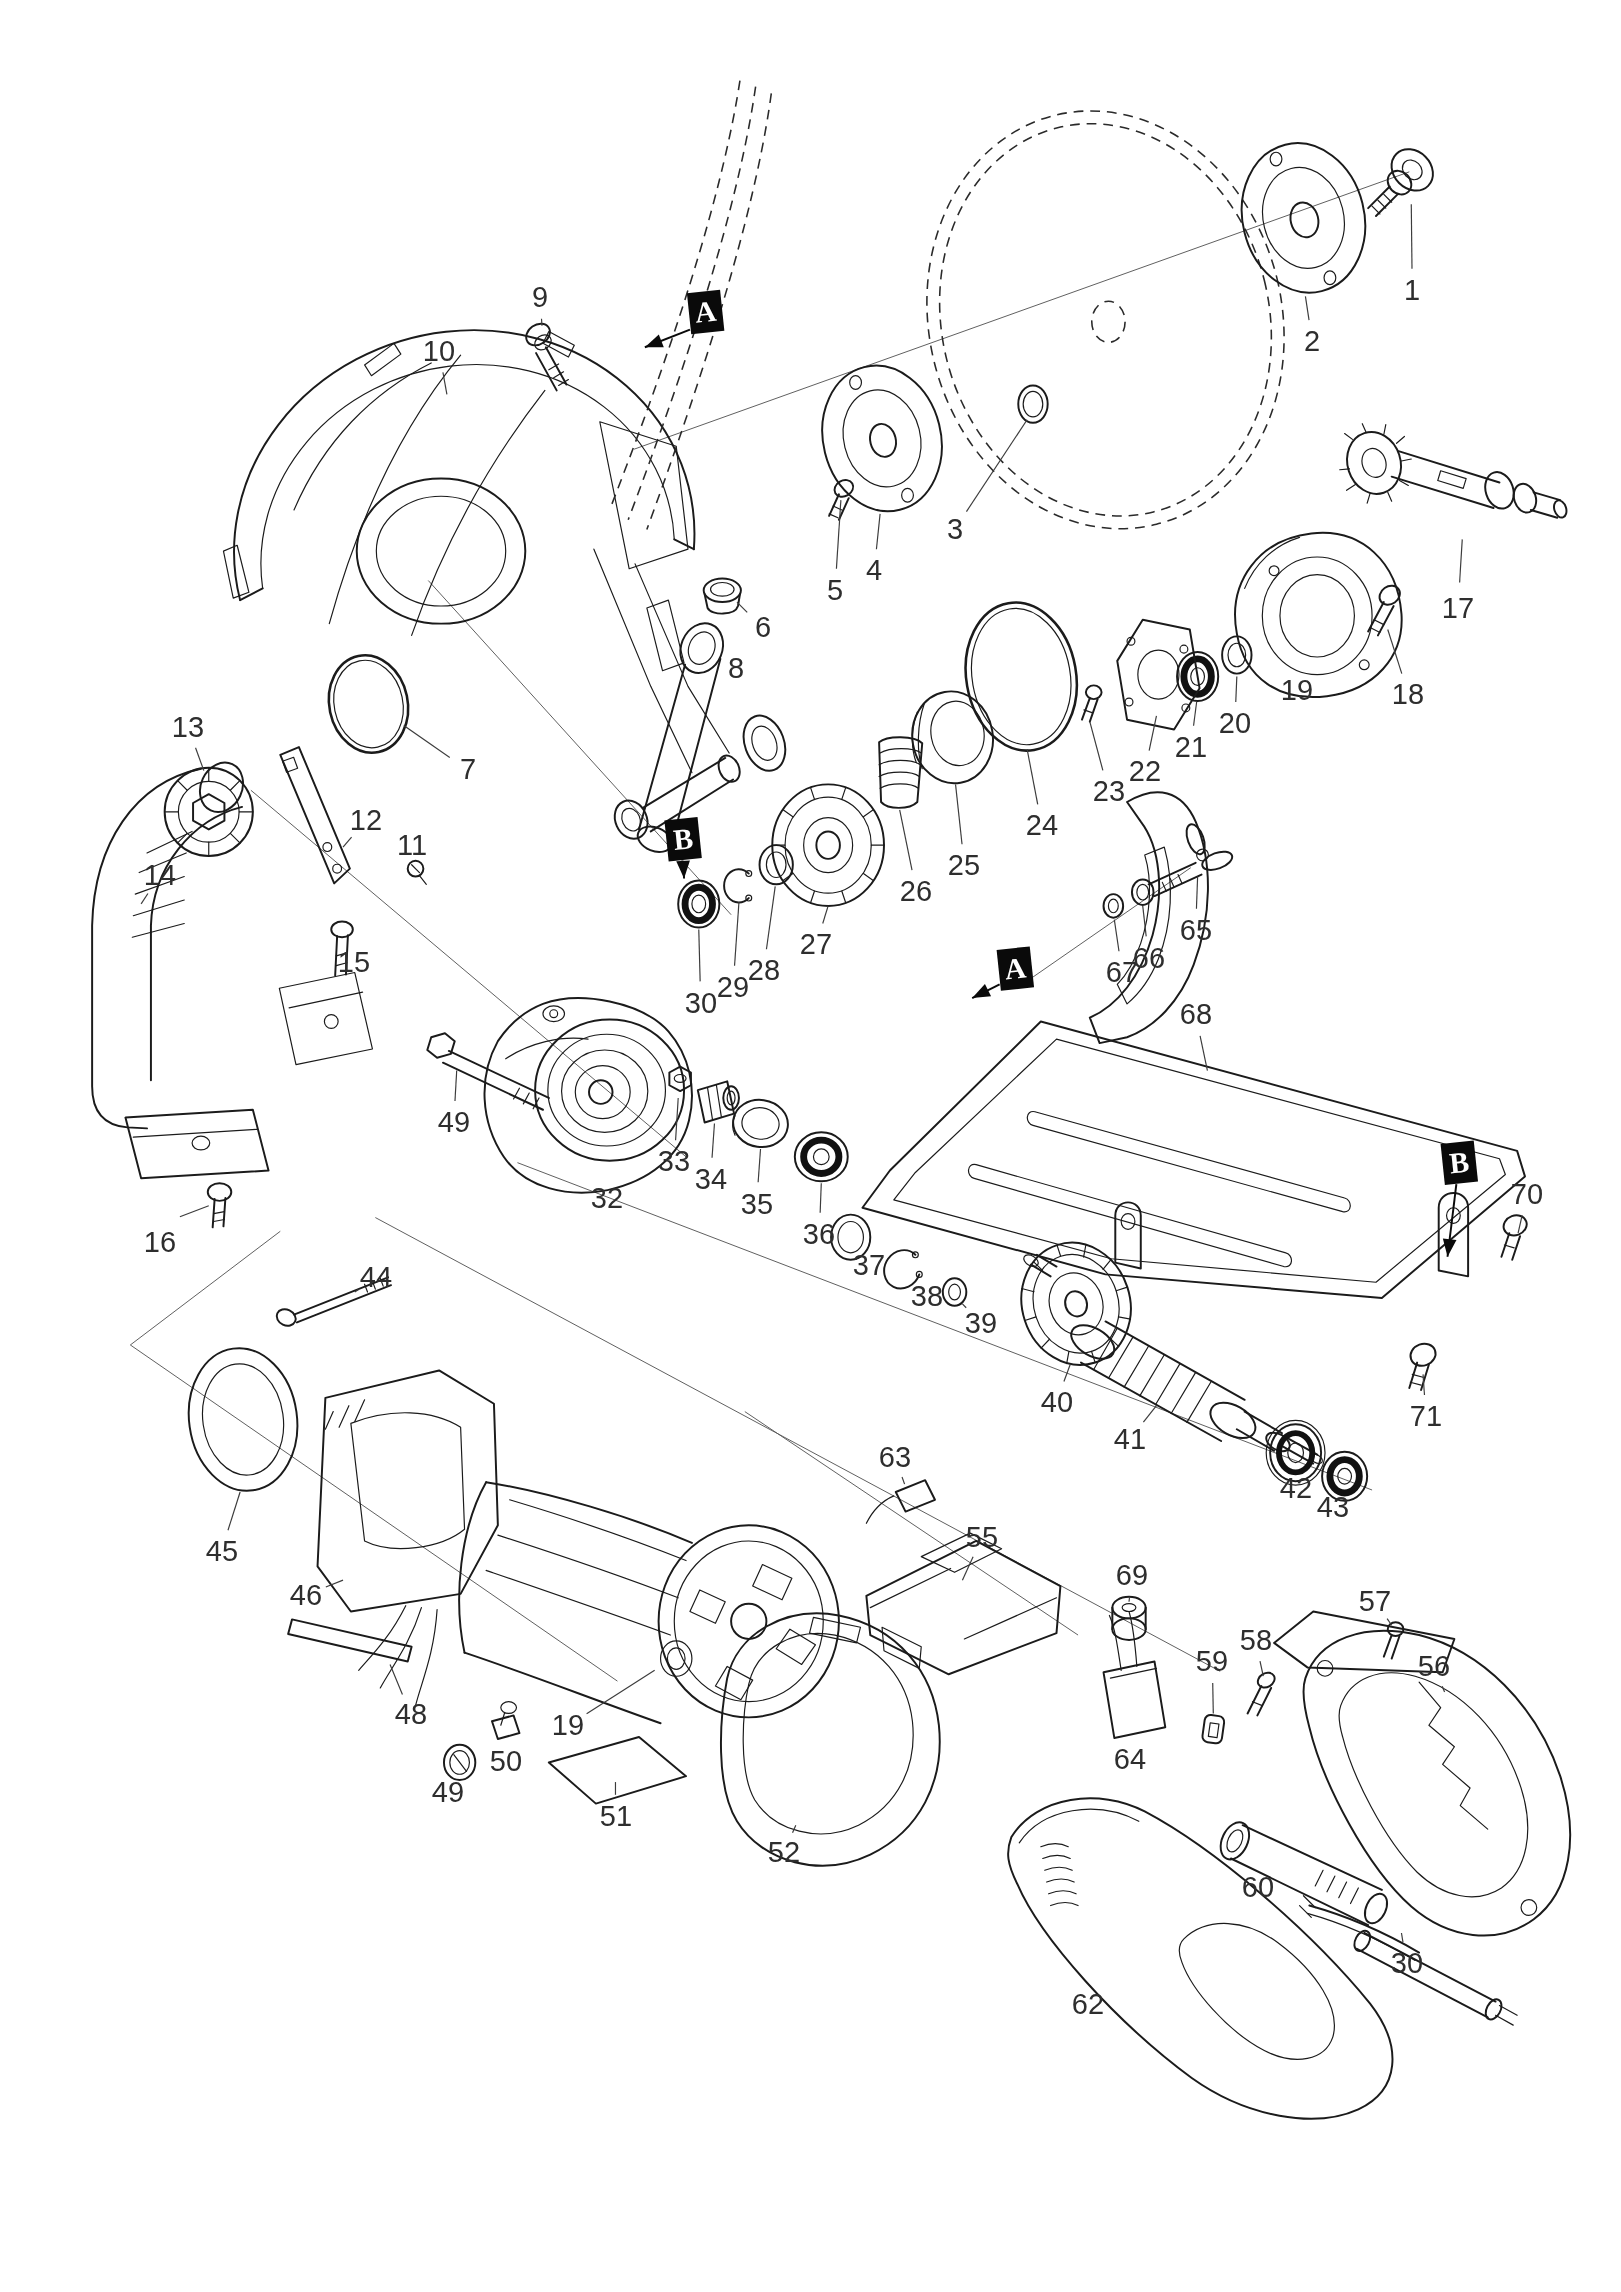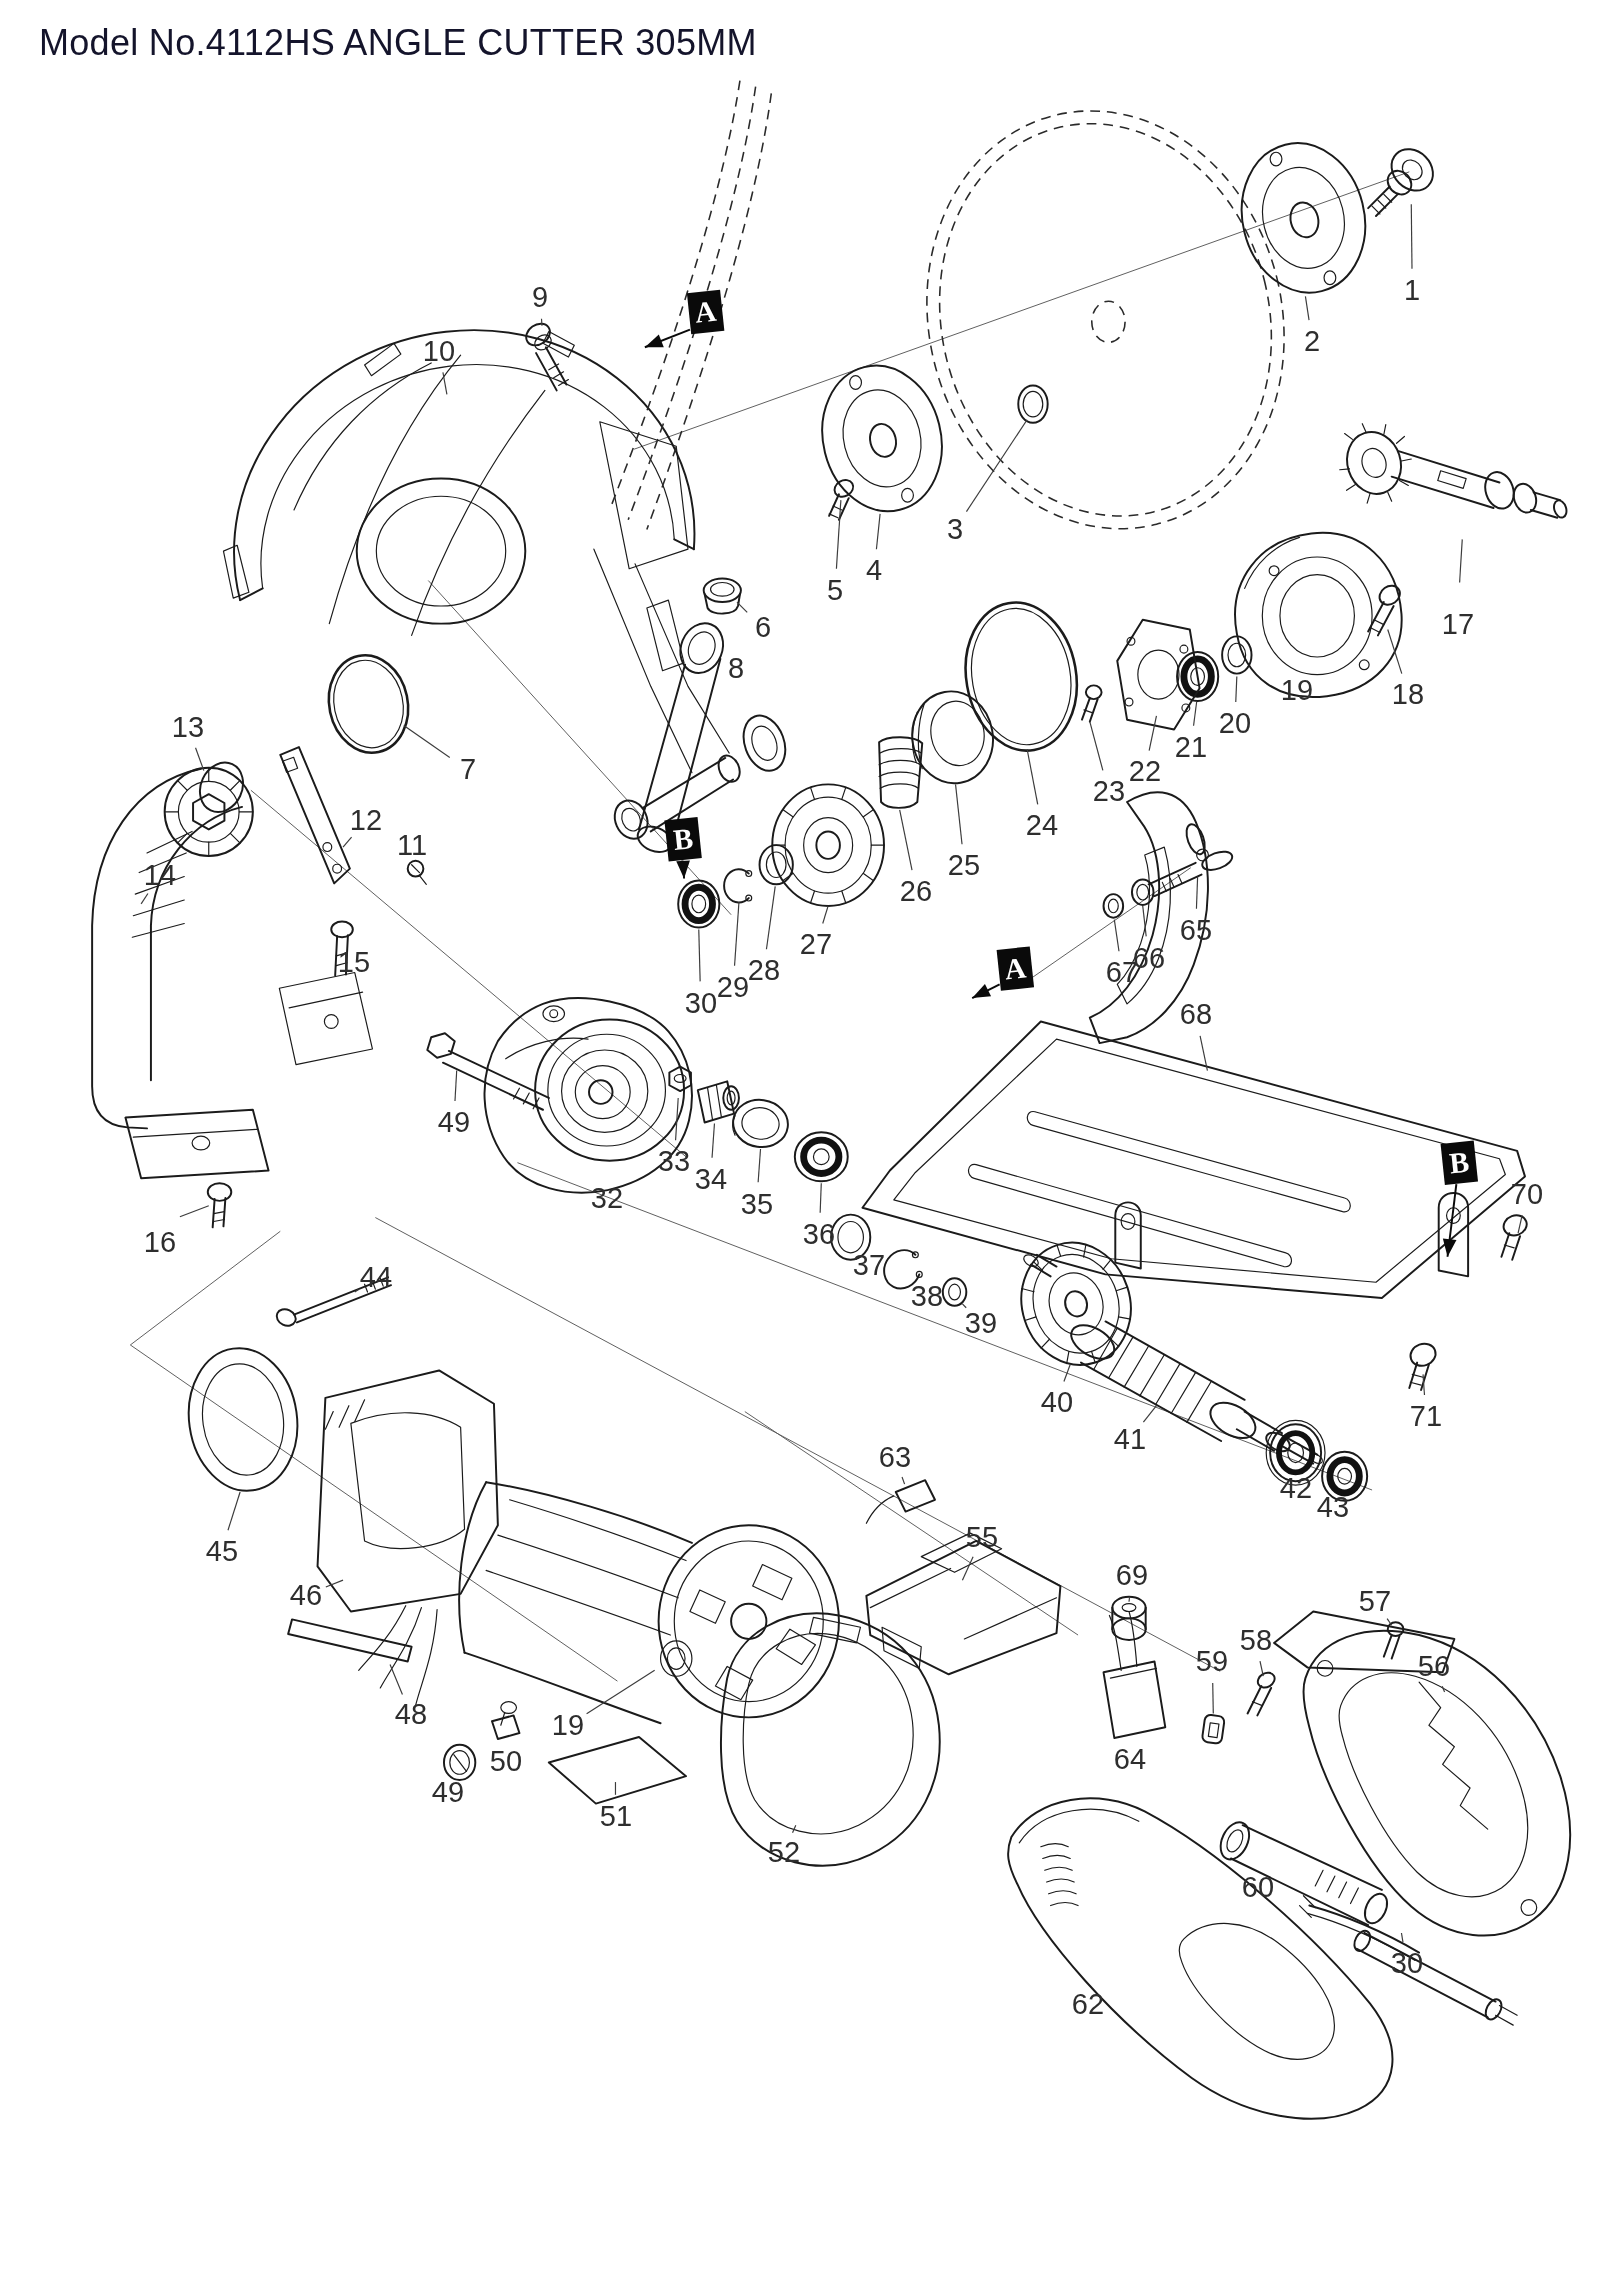--- a/index.html
+++ b/index.html
@@ -15,21 +15,20 @@
   .c{fill:none;stroke:#5c5c5c;stroke-width:1;}
   .ld{stroke:#3c3c3c;stroke-width:1.2;}
   .band{fill:none;stroke:#111;}
   .plabel{position:absolute;font-size:29px;color:#2e2e2e;transform:translate(-50%,-50%);
           white-space:nowrap;line-height:1;}
 </style>
 </head>
 <body>
 
 <div id="page">
-  <div id="title">Model No.4112HS ANGLE CUTTER 305MM</div>
 
   <svg id="art" width="1621" height="2293" viewBox="0 0 1654 2339">
 
     <g>
       <path class="c" d="M647,458 L1438,175"></path>
       <path class="c" d="M437,592 L746,933"></path>
       <path class="c" d="M256,806 L700,1180"></path>
       <path class="c" d="M528,1186 L1400,1520"></path>
       <path class="c" d="M383,1242 L1245,1705"></path>
       <path class="c" d="M286,1256 L133,1372 L630,1715"></path>
@@ -576,21 +575,21 @@
       <div class="plabel" style="left: 468px; top: 769px;">7</div>
       <div class="plabel" style="left: 736px; top: 668px;">8</div>
       <div class="plabel" style="left: 540px; top: 297px;">9</div>
       <div class="plabel" style="left: 439px; top: 351px;">10</div>
       <div class="plabel" style="left: 412px; top: 845px;">11</div>
       <div class="plabel" style="left: 366px; top: 820px;">12</div>
       <div class="plabel" style="left: 188px; top: 727px;">13</div>
       <div class="plabel" style="left: 160px; top: 875px;">14</div>
       <div class="plabel" style="left: 354px; top: 962px;">15</div>
       <div class="plabel" style="left: 160px; top: 1224px; margin-top: 18px;">16</div>
-      <div class="plabel" style="left: 1458px; top: 624px;">17</div>
+      <div class="plabel" style="left: 1458px; top: 608px;">17</div>
       <div class="plabel" style="left: 1408px; top: 694px;">18</div>
       <div class="plabel" style="left: 1297px; top: 690px;">19</div>
       <div class="plabel" style="left: 1235px; top: 723px;">20</div>
       <div class="plabel" style="left: 1191px; top: 747px;">21</div>
       <div class="plabel" style="left: 1145px; top: 771px;">22</div>
       <div class="plabel" style="left: 1109px; top: 791px;">23</div>
       <div class="plabel" style="left: 1042px; top: 825px;">24</div>
       <div class="plabel" style="left: 964px; top: 865px;">25</div>
       <div class="plabel" style="left: 916px; top: 891px;">26</div>
       <div class="plabel" style="left: 816px; top: 944px;">27</div>

